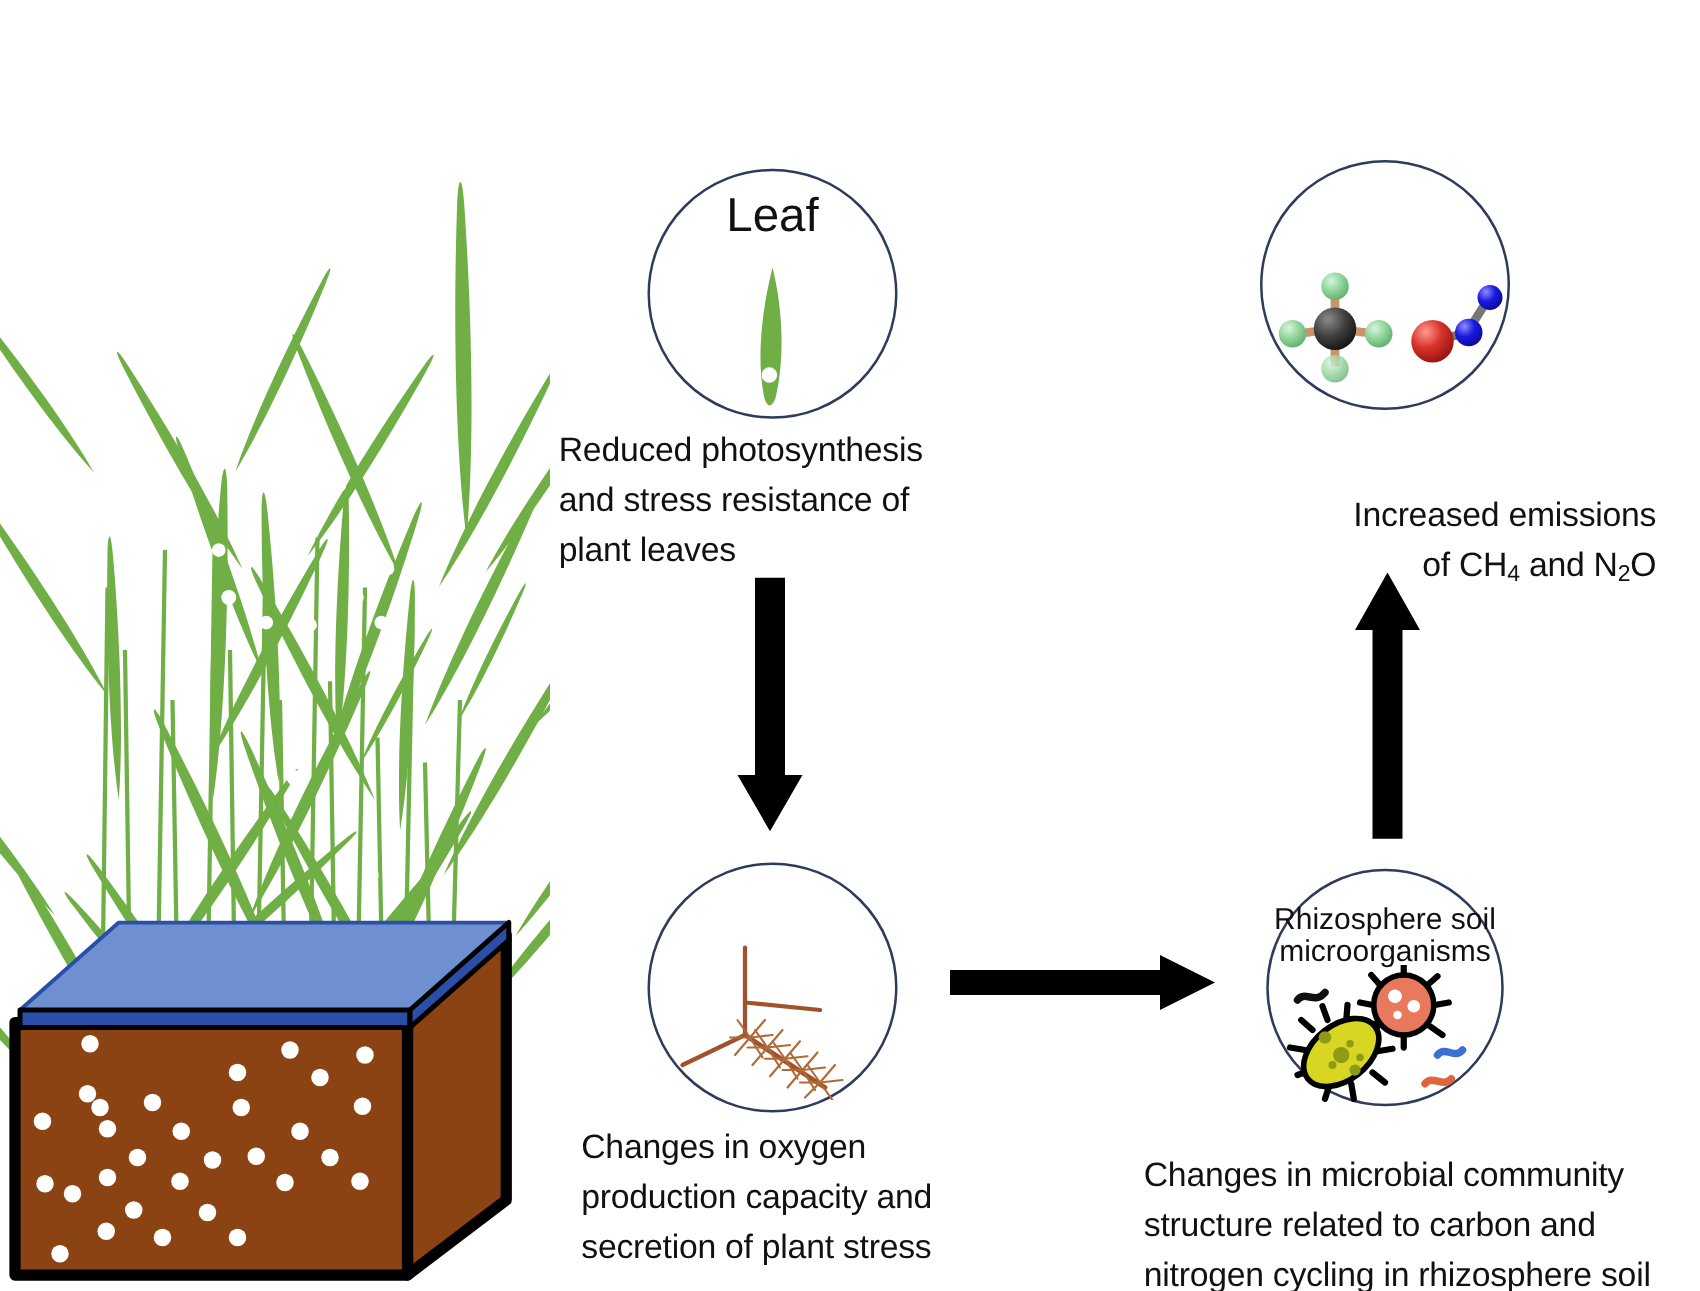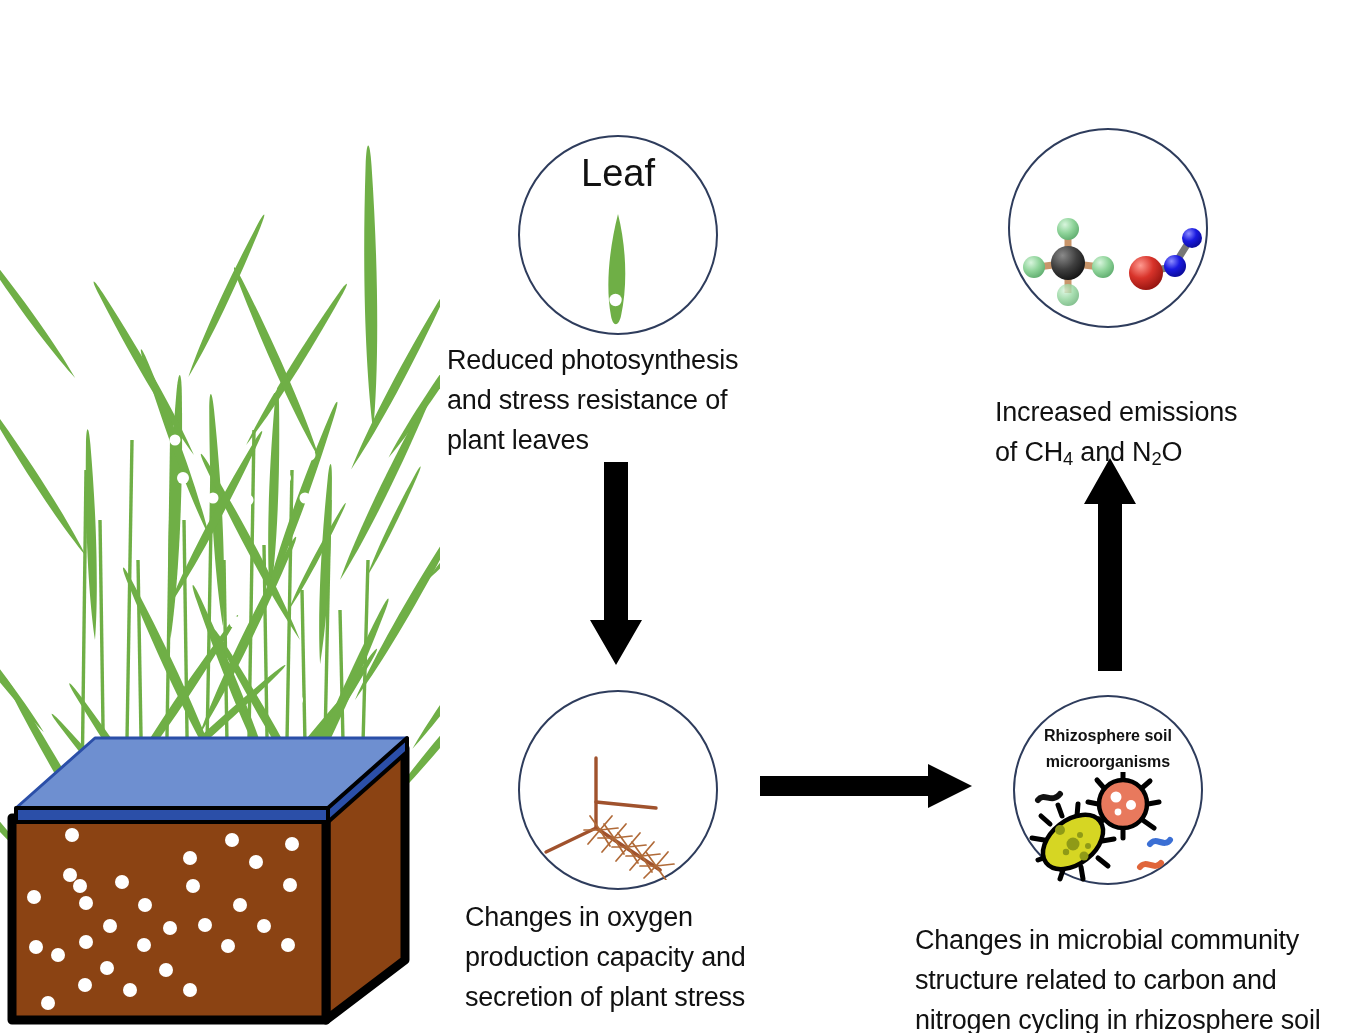--- a/index.html
+++ b/index.html
@@ -32,24 +32,23 @@
     font-family: "Liberation Sans", sans-serif;
   }
   .node-title {
     position: absolute;
     color: #111111;
     text-align: center;
     font-family: "Liberation Sans", sans-serif;
   }
   .title-big { font-size: 38px; }
   .title-small {
-    font-size: 16px;
+    font-size: 24px;
     line-height: 26px;
     white-space: pre-line;
-    font-weight: bold;
   }
   sub { font-size: 0.68em; vertical-align: -0.22em; }
 
   
   .node-circle {
     position: absolute;
     border-radius: 50%;
     border: 2px solid #2e3c5c;
     background: #ffffff;
     box-sizing: border-box;
@@ -256,21 +255,21 @@
 
     <g>
       <line x1="140" y1="66" x2="163" y2="62" stroke="#777777" stroke-width="7"></line>
       <line x1="163" y1="62" x2="180" y2="35" stroke="#777777" stroke-width="7"></line>
       <circle cx="136" cy="68" r="17" fill="url(#gO)"></circle>
       <circle cx="165" cy="61" r="11" fill="url(#gN)"></circle>
       <circle cx="182" cy="33" r="10" fill="url(#gN)"></circle>
     </g>
   </svg>
 
-  <div class="caption" style="left:995px; top:352px; width:330px;">
+  <div class="caption" style="left:995px; top:352px; width:330px;text-align:right;">
     <span>Increased emissions<br>of CH<sub>4</sub> and N<sub>2</sub>O</span>
   </div>
 
   <div class="node-circle" style="left:518px; top:690px; width:200px; height:200px;"></div>
 
 
   <svg class="abs" style="left:538px; top:750px;" width="160" height="130" viewBox="0 0 160 130">
     <g stroke="#a0522d" stroke-width="3.4" fill="none" stroke-linecap="round">
 
       <line x1="58" y1="8" x2="58" y2="78"></line>

